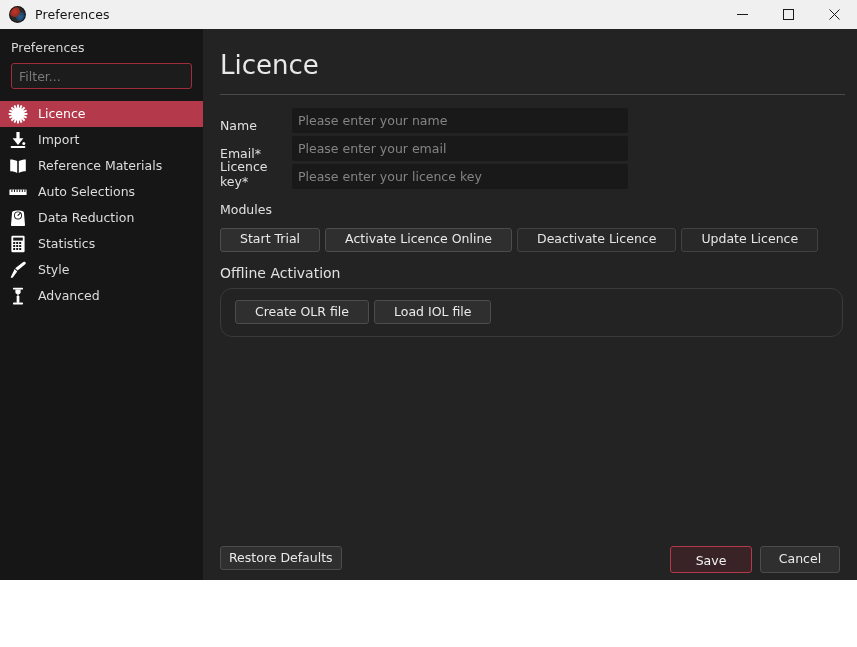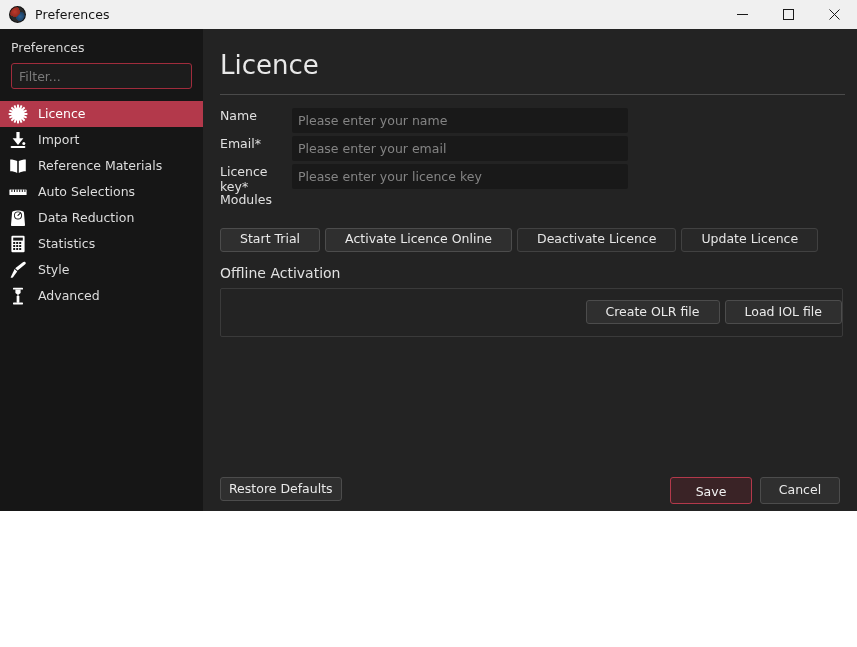--- a/index.html
+++ b/index.html
@@ -7,21 +7,21 @@
     background: #ffffff;
   }
   body {
     width: 857px; height: 647px;
     overflow: hidden;
     font-family: "DejaVu Sans", sans-serif;
     -webkit-font-smoothing: antialiased;
   }
   .window {
     position: relative;
-    width: 857px; height: 511px;
+    width: 857px; height: 580px;
     background: #232323;
     display: flex; flex-direction: column;
   }
 
   
   .titlebar {
     height: 29px; min-height: 29px;
     background: #f0f0f0;
     display: flex; align-items: center;
     position: relative;
@@ -122,21 +122,21 @@
     line-height: 1.1;
   }
   .title-rule {
     height: 1px; background: #4a4a4a;
     margin: 14px 0 13px 1px;
     width: 625px;
   }
 
   .form-grid { margin-left: 1px; }
   .form-row {
-    display: flex; align-items: flex-start;
+    display: flex; align-items: flex-end;
     height: 25px; margin-bottom: 3px;
   }
   .form-label {
     width: 72px; min-width: 72px;
     font-size: 12.5px; color: #e0e0e0;
   }
   .form-label.wide { width: 72px; }
   .form-input {
     height: 25px; box-sizing: border-box;
     background: #191919;
@@ -177,28 +177,27 @@
   .btn-row {
     display: flex; gap: 5px; align-items: center;
     margin: 8px 0 0 1px;
   }
   .section-label {
     font-size: 14px; color: #e0e0e0;
     margin: 13px 0 7px 1px;
   }
   .offline-panel {
     border: 1px solid #3a3a3a;
-    border-radius: 2px;
+    border-radius: 12px;
     width: 623px; box-sizing: border-box;
     height: 49px;
     display: flex; align-items: center;
     padding-left: 14px;
     gap: 5px;
     margin-left: 1px;
-    justify-content: flex-end;
   }
 
   .spacer { flex: 1; }
 
   .footer {
     display: flex; align-items: flex-start;
     padding: 0 0 0 1px;
     margin-bottom: 6px;
     height: 28px;
   }

